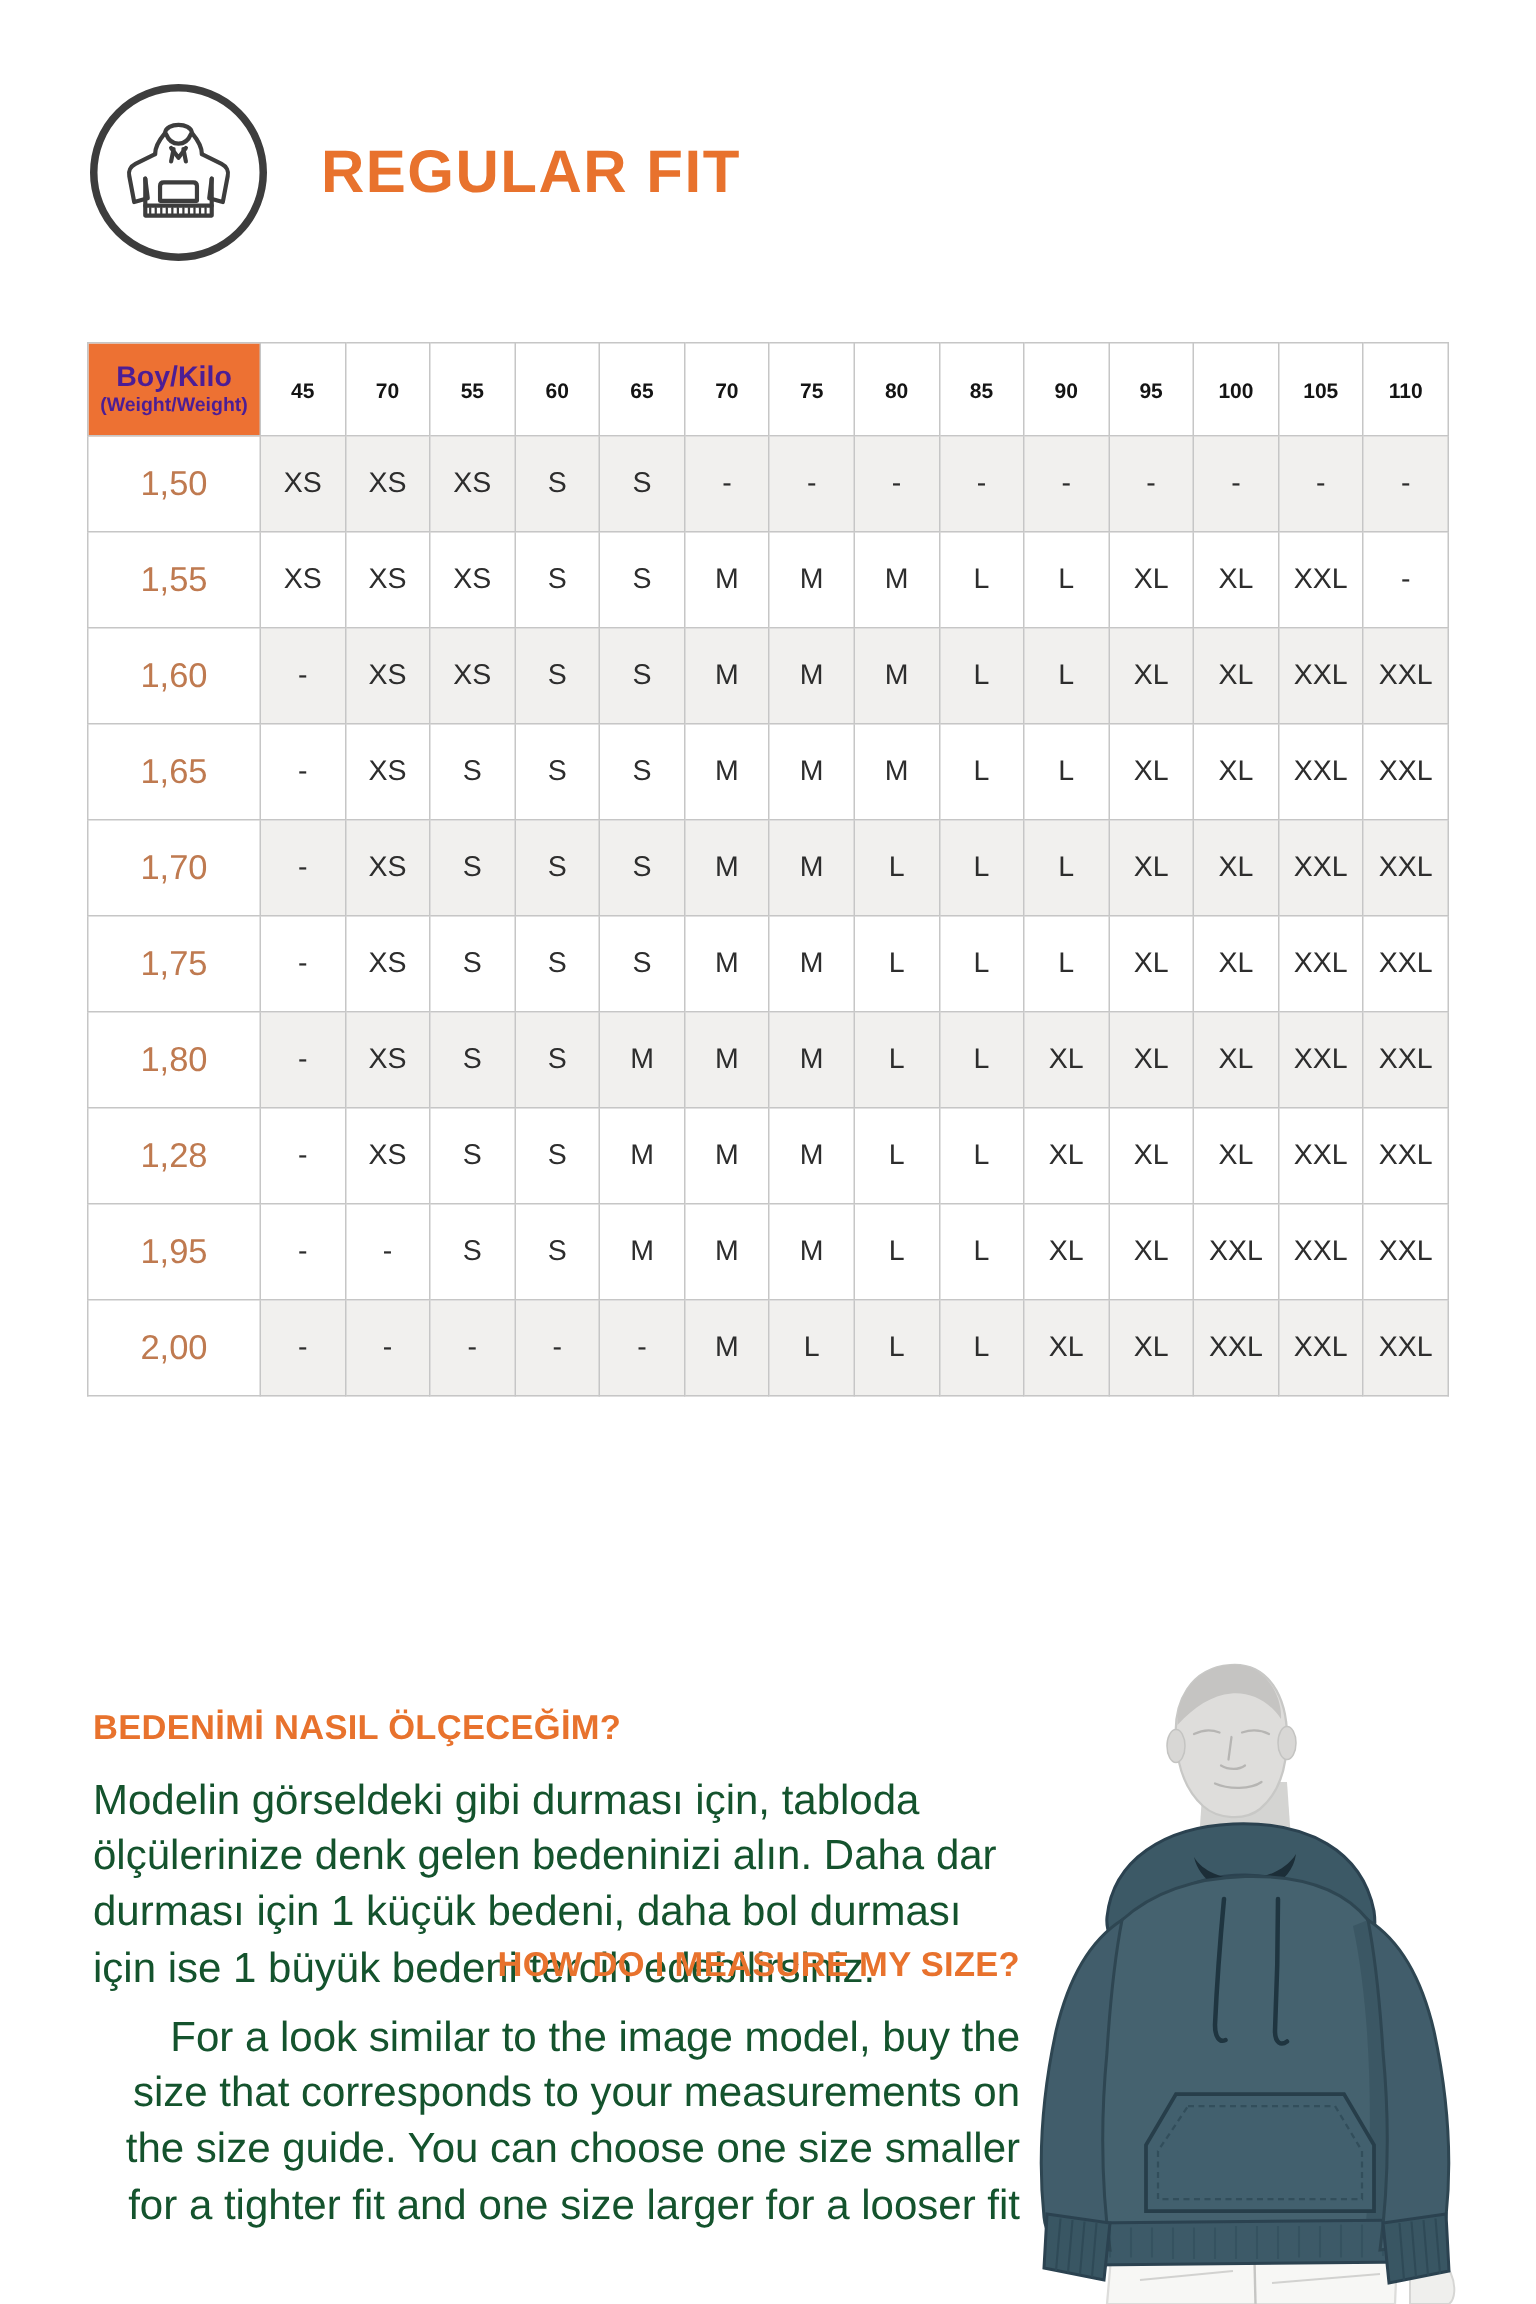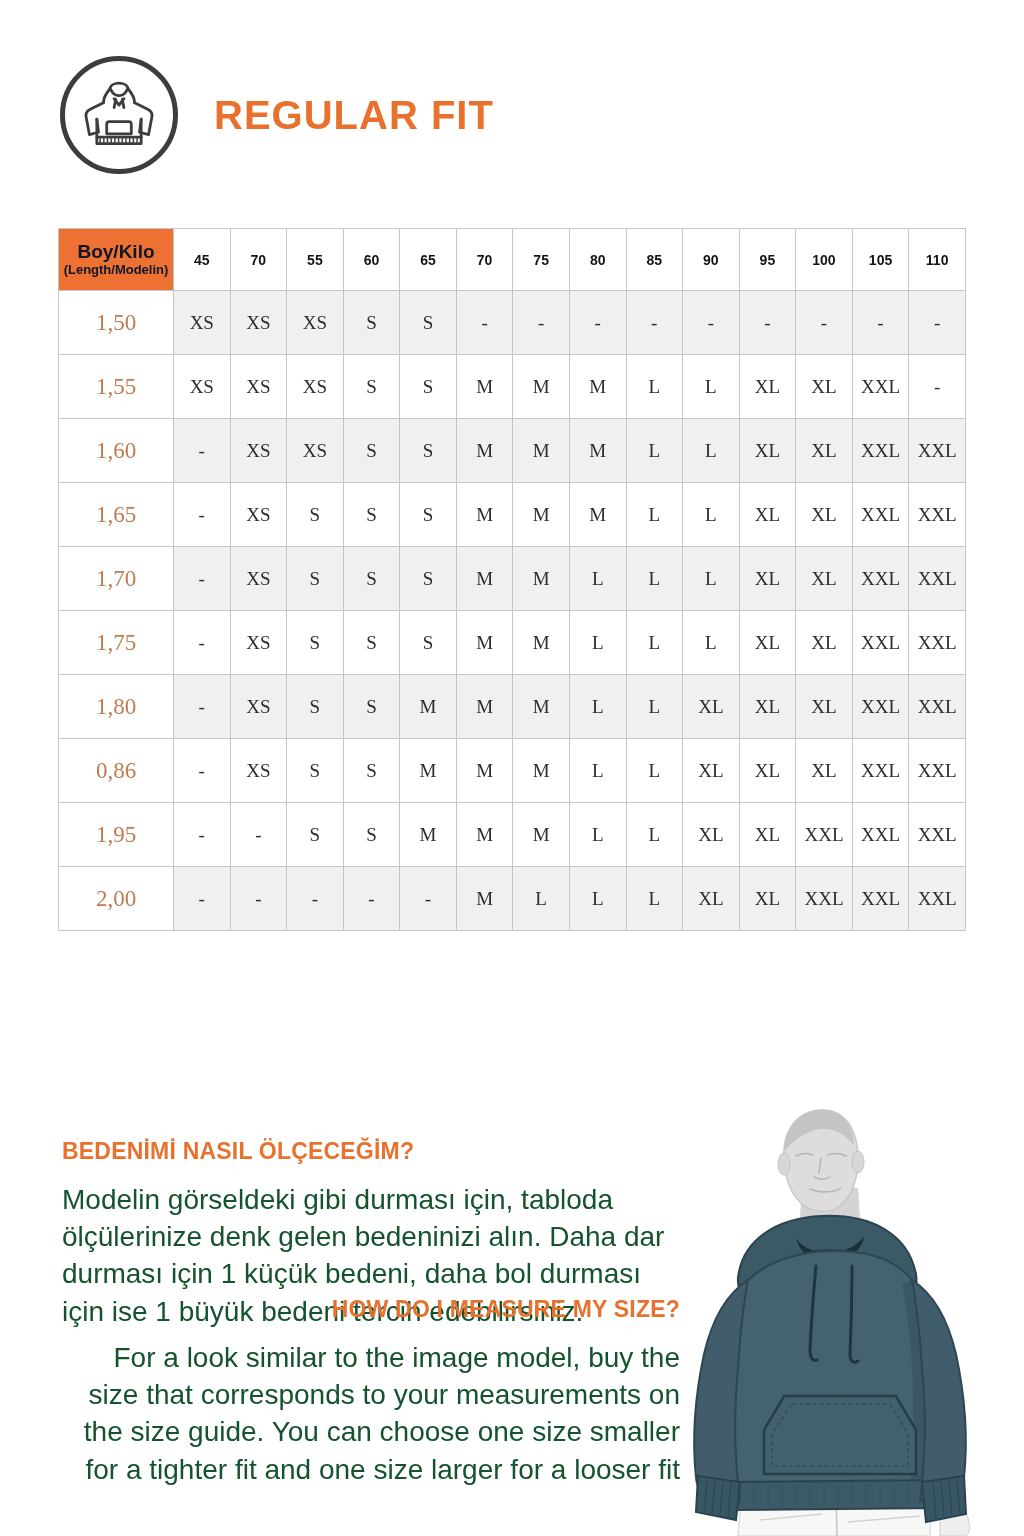--- a/index.html
+++ b/index.html
@@ -12,23 +12,23 @@
          box-sizing:border-box;display:flex;align-items:center;justify-content:center;background:#fff;}
   .badge svg{width:82px;height:82px;}
   .fit-title{color:#E8722D;font-size:40px;font-weight:bold;letter-spacing:1px;}
 
   
   table.size{position:absolute;left:58px;top:228px;width:908px;border-collapse:collapse;
              table-layout:fixed;}
   table.size th,table.size td{border:1px solid #c6c6c6;text-align:center;
              vertical-align:middle;padding:0;}
   table.size thead tr{height:62px;}
-  table.size tbody tr{height:64px;font-family:Liberation Serif, serif;}
+  table.size tbody tr{height:64px;}
   table.size tbody th,table.size tbody td{border-top:1px solid #a8a8a8;}
-  th.corner{background:#ED7133;color:#0f172a;width:114px;border-color:#ED7133 #c6c6c6 #c6c6c6 #c6c6c6;}
+  th.corner{background:#ED7133;color:#4c1d95;width:114px;border-color:#ED7133 #c6c6c6 #c6c6c6 #c6c6c6;}
   th.corner .l1{font-size:19px;font-weight:bold;line-height:1.15;}
   th.corner .l2{font-size:13px;font-weight:bold;line-height:1.15;}
   th.w{font-size:14px;font-weight:bold;color:#141414;background:#fff;}
   th.h{font-size:23px;font-weight:normal;color:#BF7A50;background:#fff;}
   table.size td{font-size:19px;color:#2d2d2d;background:#ffffff;}
   table.size tr.alt td{background:#F1F0EE;}
 
   
   .guide{position:absolute;left:62px;width:618px;}
   .guide h2{color:#E8722D;font-size:23px;font-weight:bold;margin:0 0 16px 0;letter-spacing:.2px;}
@@ -76,21 +76,21 @@
       </svg>
     </div>
     <div class="fit-title">REGULAR FIT</div>
   </div>
 
   <table class="size">
     <thead>
       <tr id="weights-row">
         <th class="corner">
           <div class="l1">Boy/Kilo</div>
-          <div class="l2">(Length/Modelin)</div>
+          <div class="l2">(Weight/Weight)</div>
         </th>
       <th class="w">45</th>
           <th class="w">70</th>
           <th class="w">55</th>
           <th class="w">60</th>
           <th class="w">65</th>
           <th class="w">70</th>
           <th class="w">75</th>
           <th class="w">80</th>
           <th class="w">85</th>
@@ -215,21 +215,21 @@
           <td>M</td>
           <td>L</td>
           <td>L</td>
           <td>XL</td>
           <td>XL</td>
           <td>XL</td>
           <td>XXL</td>
           <td>XXL</td>
         </tr>
         <tr>
-          <th class="h">0,86</th>
+          <th class="h">1,28</th>
           <td>-</td>
           <td>XS</td>
           <td>S</td>
           <td>S</td>
           <td>M</td>
           <td>M</td>
           <td>M</td>
           <td>L</td>
           <td>L</td>
           <td>XL</td>

